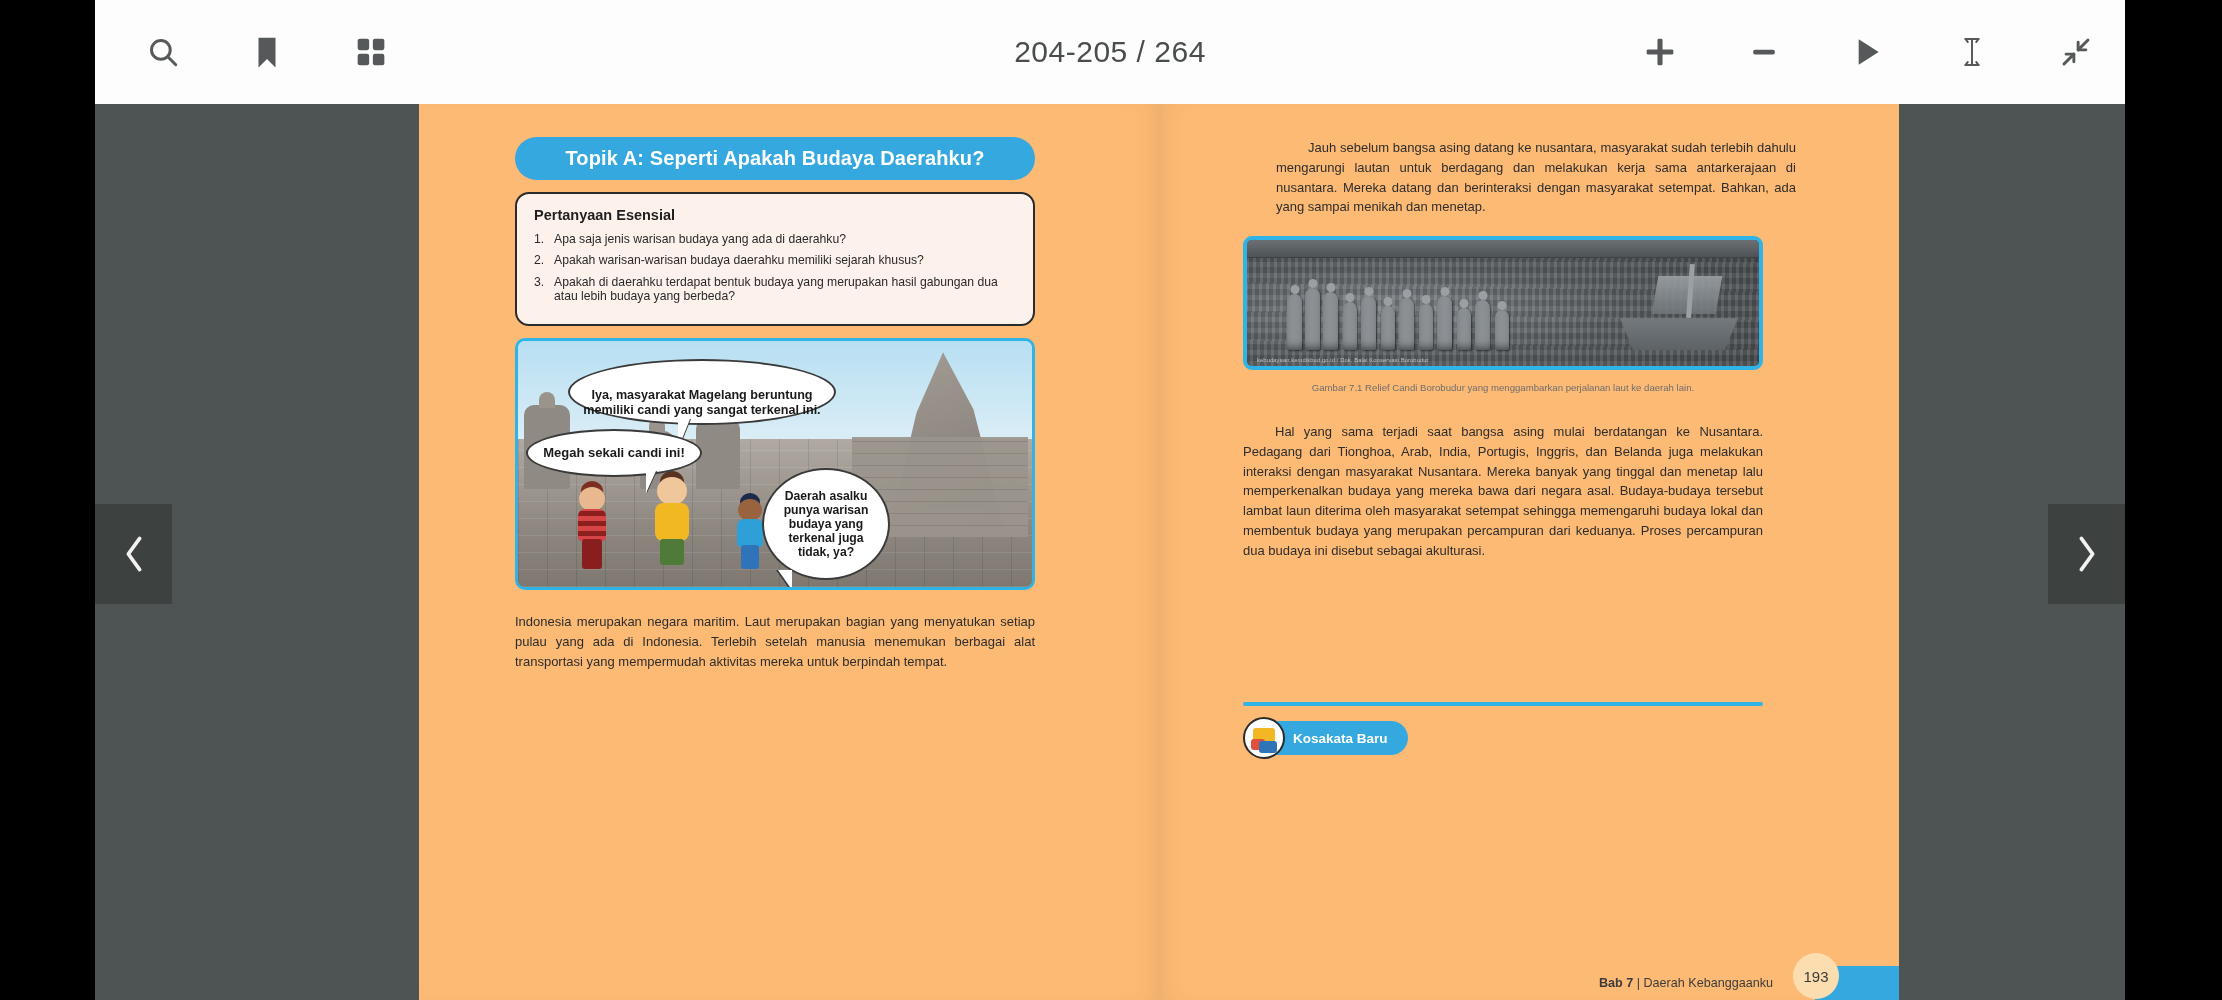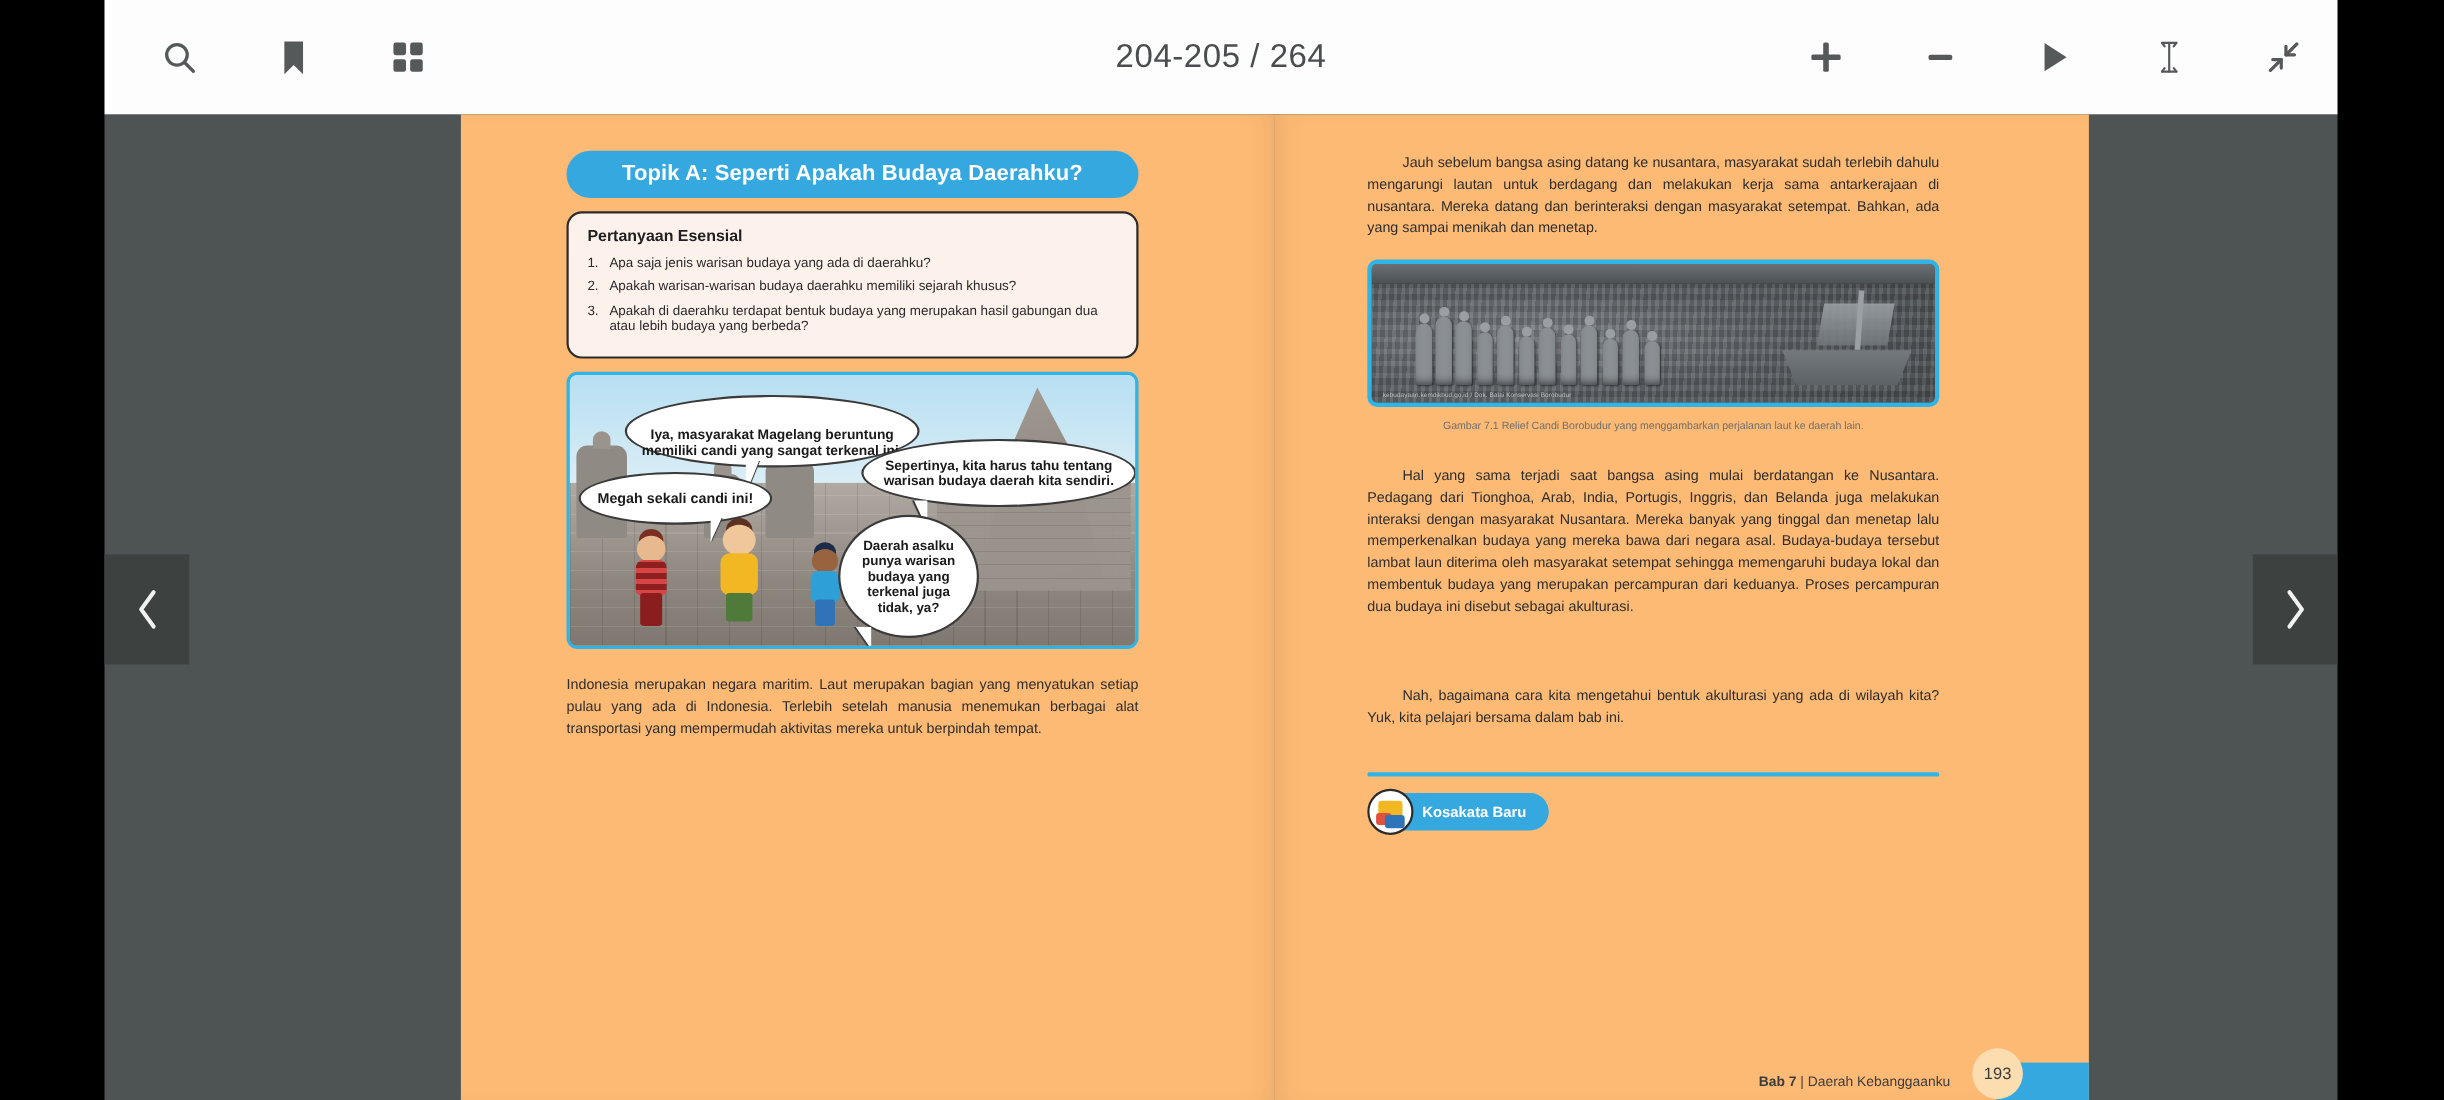--- a/index.html
+++ b/index.html
@@ -160,21 +160,21 @@
   .kid3 .body{ top:20px; width:26px; height:28px; background:#2f9fd8; }
   .kid3 .legs{ top:46px; width:18px; height:24px; background:#2f74b8; }
 
   .body-para {
     position: absolute; left: 96px; top: 508px; width: 520px;
     font-size: 13px; line-height: 1.52; color: #2d2d2d; text-align: justify;
   }
 
   
   .r-para { position: absolute; left: 84px; width: 520px; font-size: 13px; line-height: 1.52; color: #2d2d2d; text-align: justify; }
-  .r-p1 { top: 34px; text-indent: 32px; }
+  .r-p1 { top: 34px; text-indent: 32px; margin-left: 33px; }
   .relief-frame {
     position: absolute; left: 84px; top: 132px; width: 520px; height: 134px;
     border: 4px solid #2fb4e8; border-radius: 9px; overflow: hidden;
     background: #4e5356;
   }
   .relief-stone {
     position: absolute; inset: 0;
     background:
       repeating-linear-gradient(92deg, rgba(255,255,255,.07) 0 3px, rgba(0,0,0,.09) 3px 7px),
       repeating-linear-gradient(0deg, rgba(255,255,255,.05) 0 5px, rgba(0,0,0,.07) 5px 11px),
@@ -404,24 +404,20 @@
           <div class="legs"></div>
         </div>
         <div class="kid kid3">
           <div class="head"></div>
           <div class="body"></div>
           <div class="legs"></div>
         </div>
 
         <div class="bubble b1">
           <span>Iya, masyarakat Magelang beruntung memiliki candi yang sangat terkenal ini.</span>
-          <span class="tail"></span>
-        </div>
-        <div class="bubble b2">
-          <span>Sepertinya, kita harus tahu tentang warisan budaya daerah kita sendiri.</span>
           <span class="tail"></span>
         </div>
         <div class="bubble b3">
           <span>Megah sekali candi ini!</span>
           <span class="tail"></span>
         </div>
         <div class="bubble b4">
           <span>Daerah asalku punya warisan budaya yang terkenal juga tidak, ya?</span>
           <span class="tail"></span>
         </div>
@@ -452,21 +448,20 @@
         <div class="relief-fig" style="left:248px;width:14px;height:40px;"></div>
         <div class="relief-sail"></div>
         <div class="relief-mast"></div>
         <div class="relief-ship"></div>
         <div class="relief-credit">kebudayaan.kemdikbud.go.id / Dok. Balai Konservasi Borobudur</div>
       </div>
 
       <div class="caption">Gambar 7.1 Relief Candi Borobudur yang menggambarkan perjalanan laut ke daerah lain.</div>
 
       <div class="r-para r-p2">Hal yang sama terjadi saat bangsa asing mulai berdatangan ke Nusantara. Pedagang dari Tionghoa, Arab, India, Portugis, Inggris, dan Belanda juga melakukan interaksi dengan masyarakat Nusantara. Mereka banyak yang tinggal dan menetap lalu memperkenalkan budaya yang mereka bawa dari negara asal. Budaya-budaya tersebut lambat laun diterima oleh masyarakat setempat sehingga memengaruhi budaya lokal dan membentuk budaya yang merupakan percampuran dari keduanya. Proses percampuran dua budaya ini disebut sebagai akulturasi.</div>
-      <div class="r-para r-p3">Nah, bagaimana cara kita mengetahui bentuk akulturasi yang ada di wilayah kita? Yuk, kita pelajari bersama dalam bab ini.</div>
 
       <div class="kosakata-rule"></div>
       <div class="kosakata-badge">Kosakata Baru</div>
       <div class="kosakata-icon">
         <span class="bub-y"></span>
         <span class="bub-r"></span>
         <span class="bub-b"></span>
       </div>
 
       <div class="footer-left">

